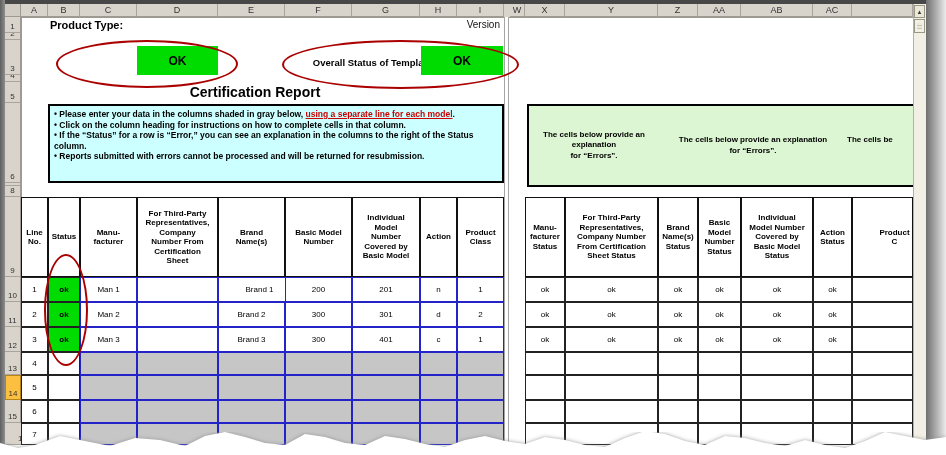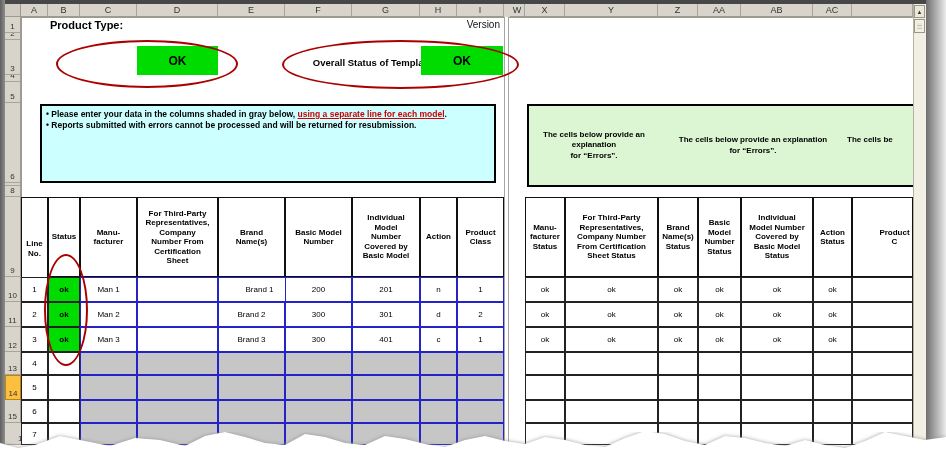--- a/index.html
+++ b/index.html
@@ -36,21 +36,21 @@
           font-size:12px;font-weight:bold;color:#000;}
   .ok1{left:137px;top:46px;width:81px;height:29px;}
   .ok2{left:421px;top:46px;width:82px;height:29px;}
   .ellipse{border:2px solid #aa0000;border-radius:50%;z-index:20;}
   .el1{left:56px;top:40px;width:178px;height:44px;}
   .el2{left:282px;top:40px;width:233px;height:45px;}
   .el3{left:44px;top:254px;width:40px;height:108px;}
   .ovlabel{left:284px;top:57px;width:148px;text-align:right;font-size:9.5px;font-weight:bold;}
   .title{left:100px;top:84px;width:310px;text-align:center;font-size:14px;font-weight:bold;}
   
-  .instr{left:40px;top:104px;width:456px;height:79px;background:#ccffff;border:2px solid #000;
+  .instr{left:48px;top:104px;width:456px;height:79px;background:#ccffff;border:2px solid #000;
          box-sizing:border-box;padding:3px 4px 0 4px;font-size:8.5px;font-weight:bold;line-height:10.6px;color:#000;}
   .red-link{color:#cc0000;text-decoration:underline;}
   
   .expl{left:527px;top:104px;width:391px;height:83px;background:#dcf5d2;border:2px solid #000;box-sizing:border-box;overflow:hidden;}
   .explb{position:absolute;top:0;bottom:0;display:flex;align-items:center;justify-content:center;
          text-align:center;font-size:8px;font-weight:bold;line-height:10.5px;white-space:pre-line;}
   .explb1{left:0;width:130px;}
   .explb2{left:130px;width:188px;}
   .explb3{position:absolute;left:318px;top:29px;font-size:8px;font-weight:bold;white-space:nowrap;}
   
@@ -111,36 +111,39 @@
       <div class="rowhdr-cell abs" style="left: 5px; top: 423px; width: 36px; height: 22px;">16</div>
     </div>
 
   <div class="abs ptype">Product Type:</div>
   <div class="abs version">Version</div>
   <div class="abs okcell ok1">OK</div>
   <div class="abs ovlabel">Overall Status of Template</div>
   <div class="abs okcell ok2">OK</div>
   <div class="abs ellipse el1"></div>
   <div class="abs ellipse el2"></div>
+  <div class="abs title">Certification Report</div>
 
   <div class="abs instr" id="instr-box">
       <div><span>• Please enter your data in the columns shaded in gray below,  </span><span class="red-link">using a separate line for each model</span><span>.</span></div>
+      <div><span>• Click on the column heading for instructions on how to complete cells in that column.</span></div>
+      <div><span>• If the “Status” for a row is “Error,” you can see an explanation in the columns to the right of the Status column.</span></div>
       <div><span>• Reports submitted with errors cannot be processed and will be returned for resubmission.</span></div>
     </div>
 
   <div class="abs expl">
     <div class="explb explb1">The cells below provide an explanation
 for “Errors”.</div>
     <div class="explb explb2">The cells below provide an explanation
 for “Errors”.</div>
     <div class="explb3">The cells be</div>
   </div>
 
   <div id="ltable">
-      <div class="cell hdrcell" style="left: 21px; top: 197px; width: 27px; height: 103px;">Line
+      <div class="cell hdrcell" style="left: 21px; top: 197px; width: 27px; height: 80px;">Line
 No.</div>
       <div class="cell hdrcell" style="left: 48px; top: 197px; width: 32px; height: 80px;">Status</div>
       <div class="cell hdrcell" style="left: 80px; top: 197px; width: 57px; height: 80px;">Manu-
 facturer</div>
       <div class="cell hdrcell" style="left: 137px; top: 197px; width: 81px; height: 80px;">For Third-Party
 Representatives,
 Company
 Number From
 Certification
 Sheet</div>

